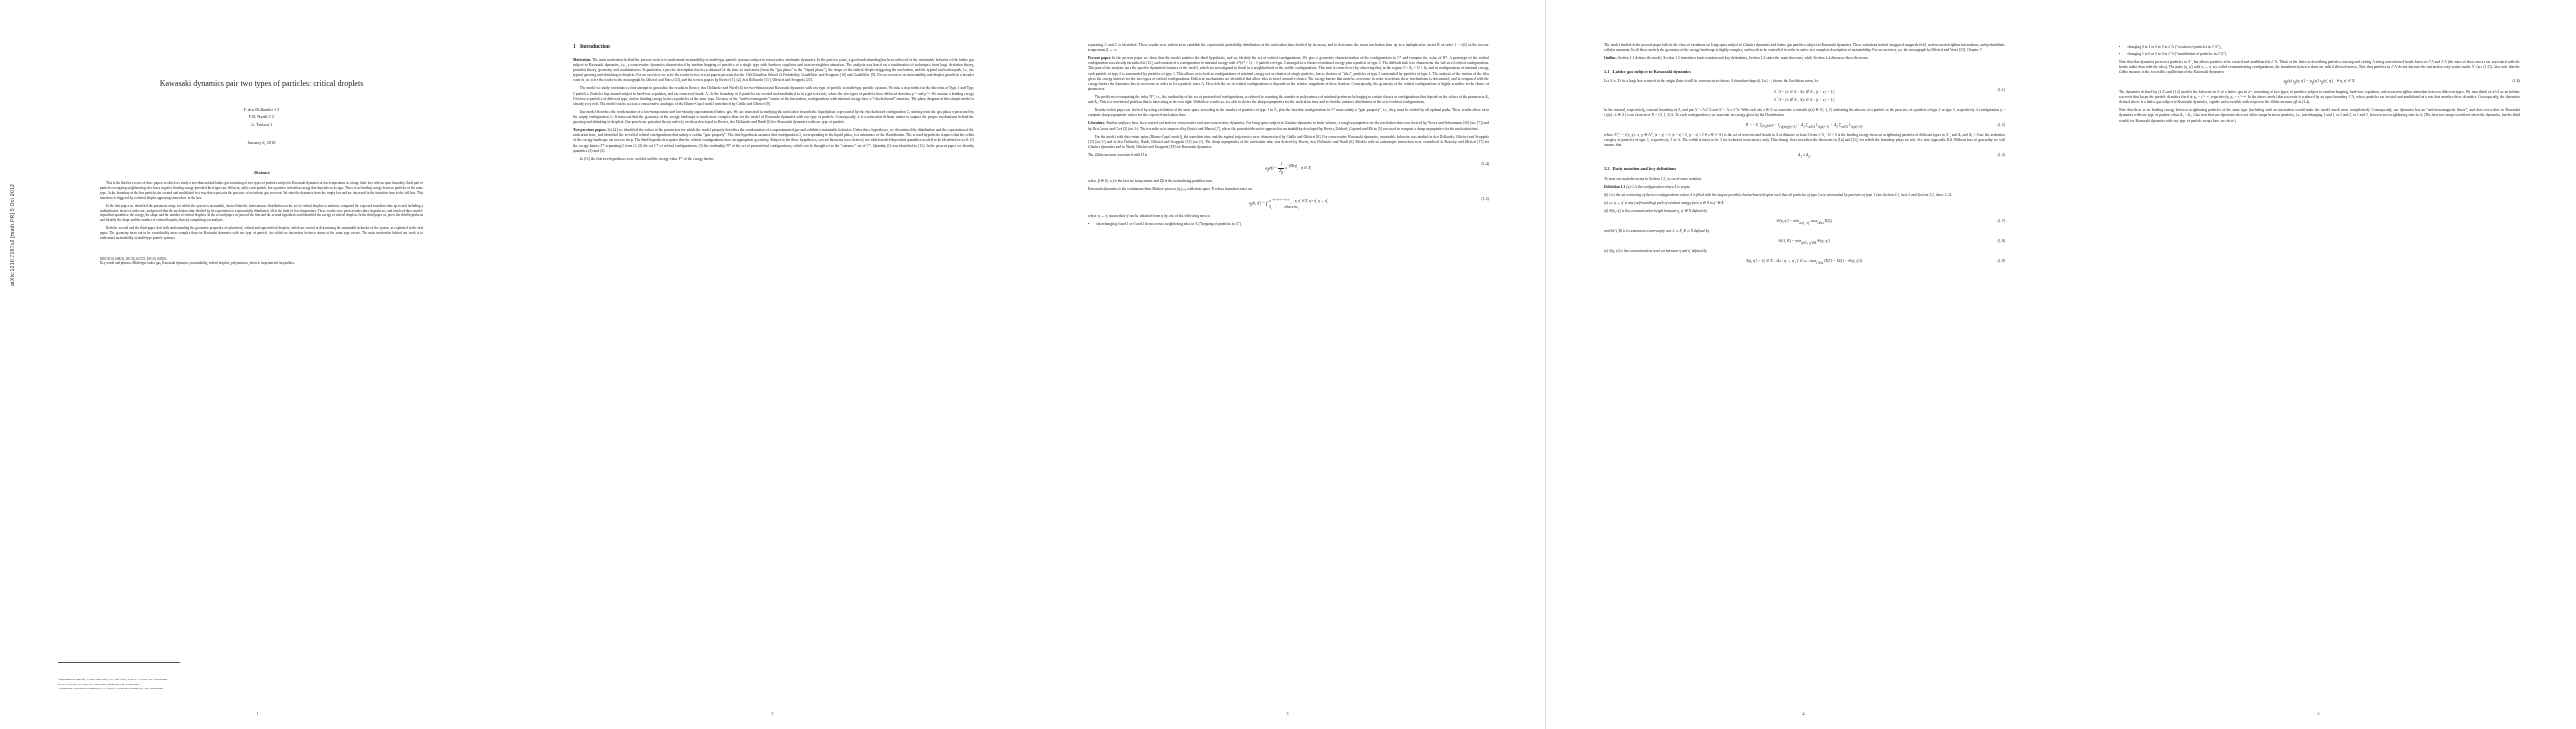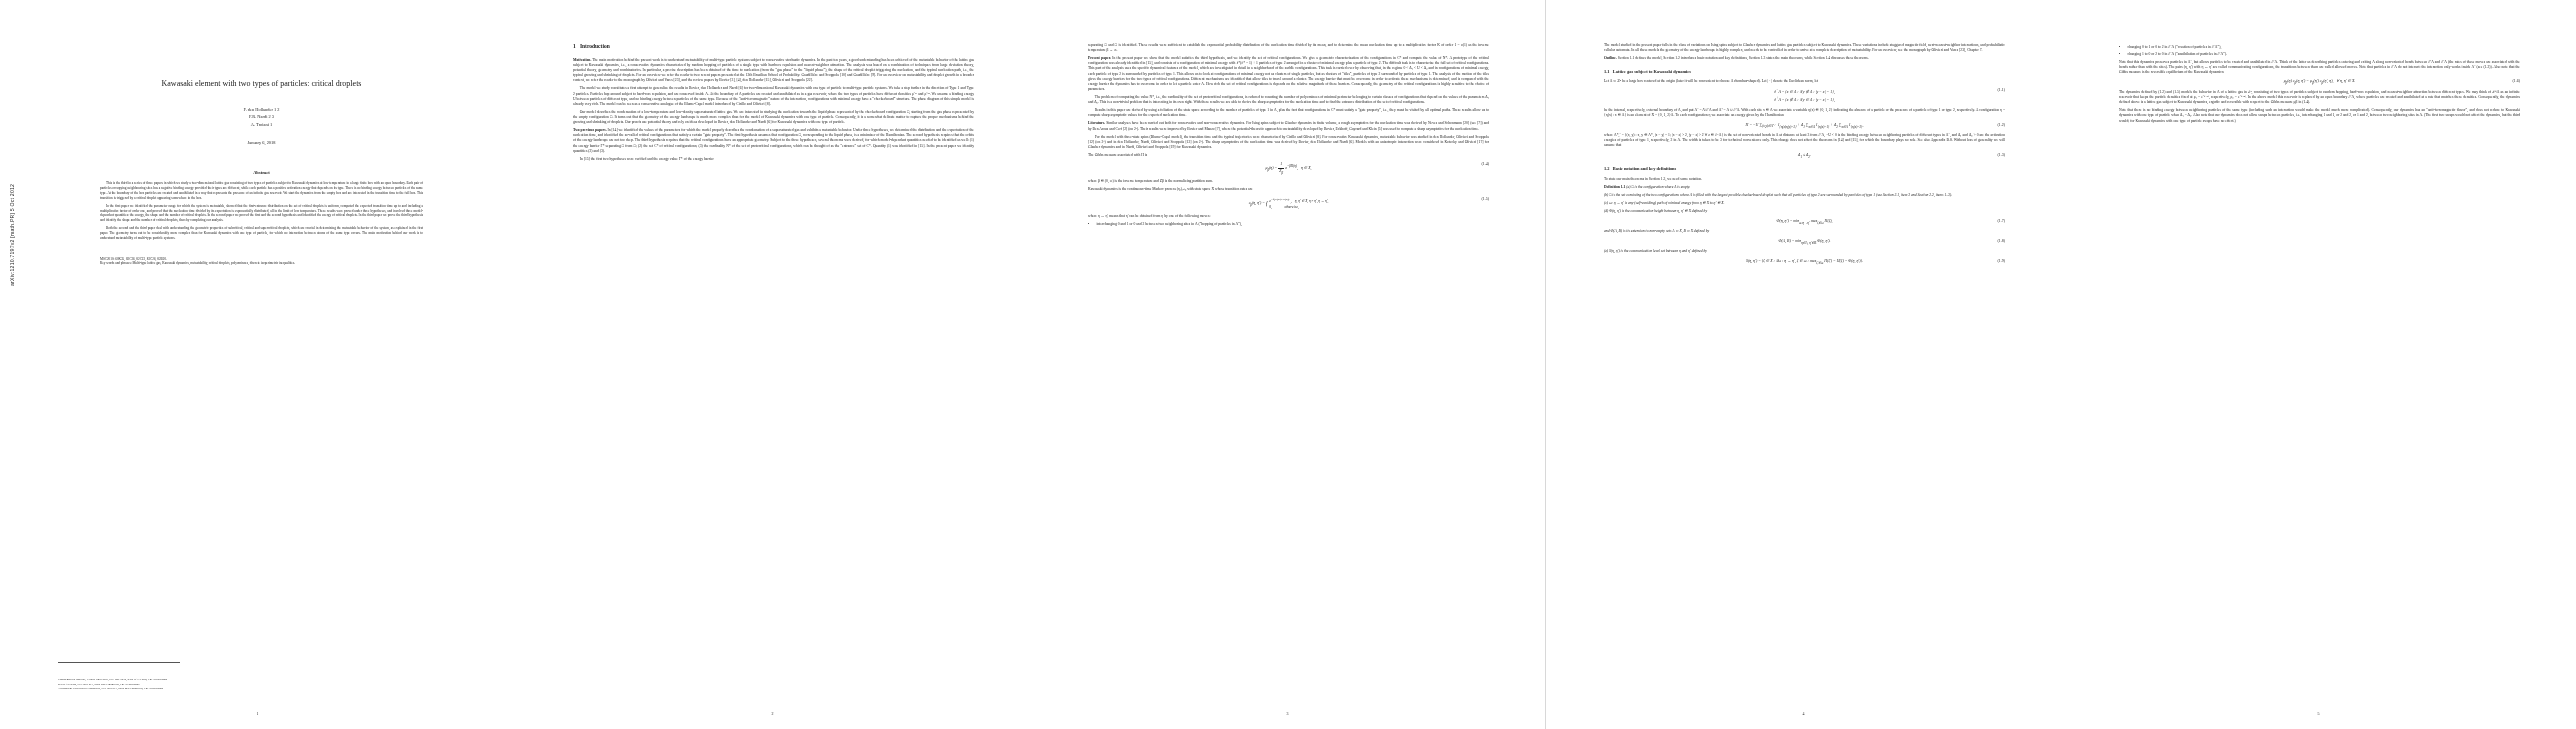--- a/index.html
+++ b/index.html
@@ -146,21 +146,21 @@
   ul.tight { margin: 1.8px 0 3px 8.5px; padding: 0; }
   ul.tight li { margin: 0 0 1.8px 0; font-size: 3.7px; }
 </style>
 </head>
 <body>
 
 <div class="sheet" id="page1">
   <div class="arxiv-stamp">arXiv:1210.7197v2  [math.PR]  5 Oct 2012</div>
 
   <div class="col" style="top:24px;left:67px;width:389px;">
-    <div class="title">Kawasaki element with two types of particles: critical droplets</div>
+    <div class="title">Kawasaki dynamics pair two types of particles: critical droplets</div>
 
     <div class="authors">
       <div>F. den Hollander 1 2</div>
       <div>F.R. Nardi 2 3</div>
       <div>A. Troiani 1</div>
     </div>
 
     <div class="date">January 6, 2018</div>
 
     <div class="abs-head">Abstract</div>

